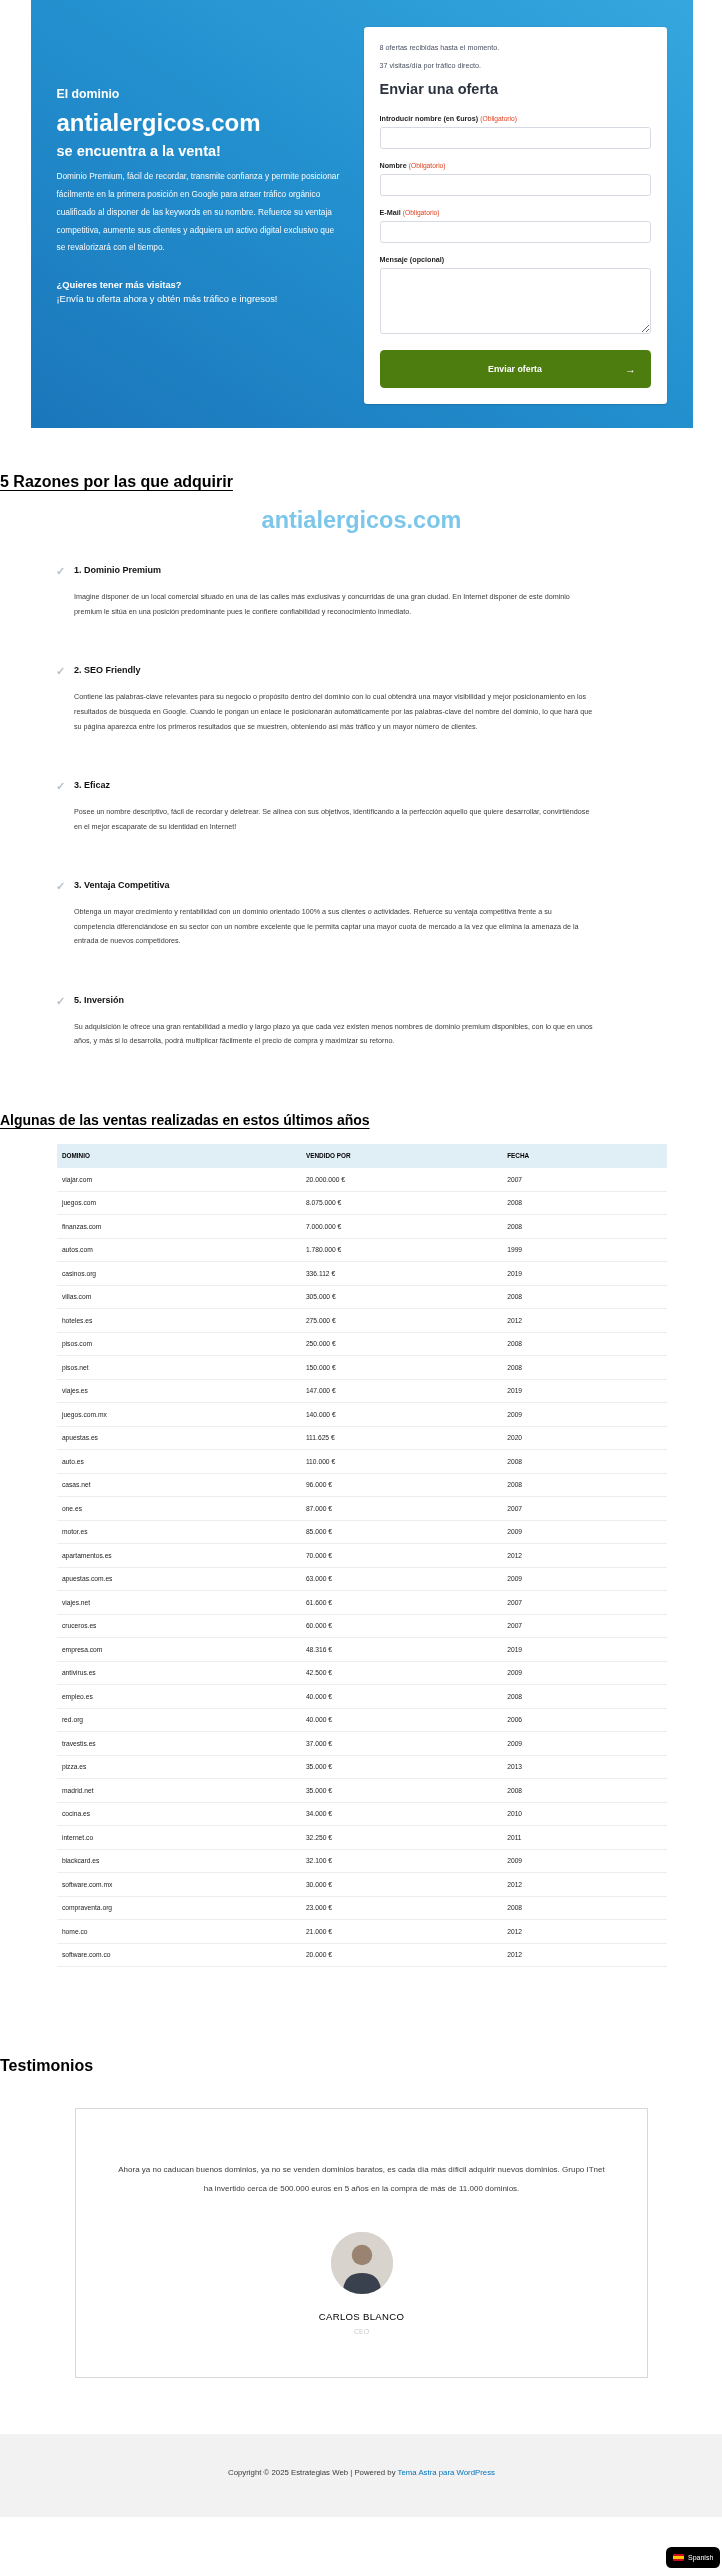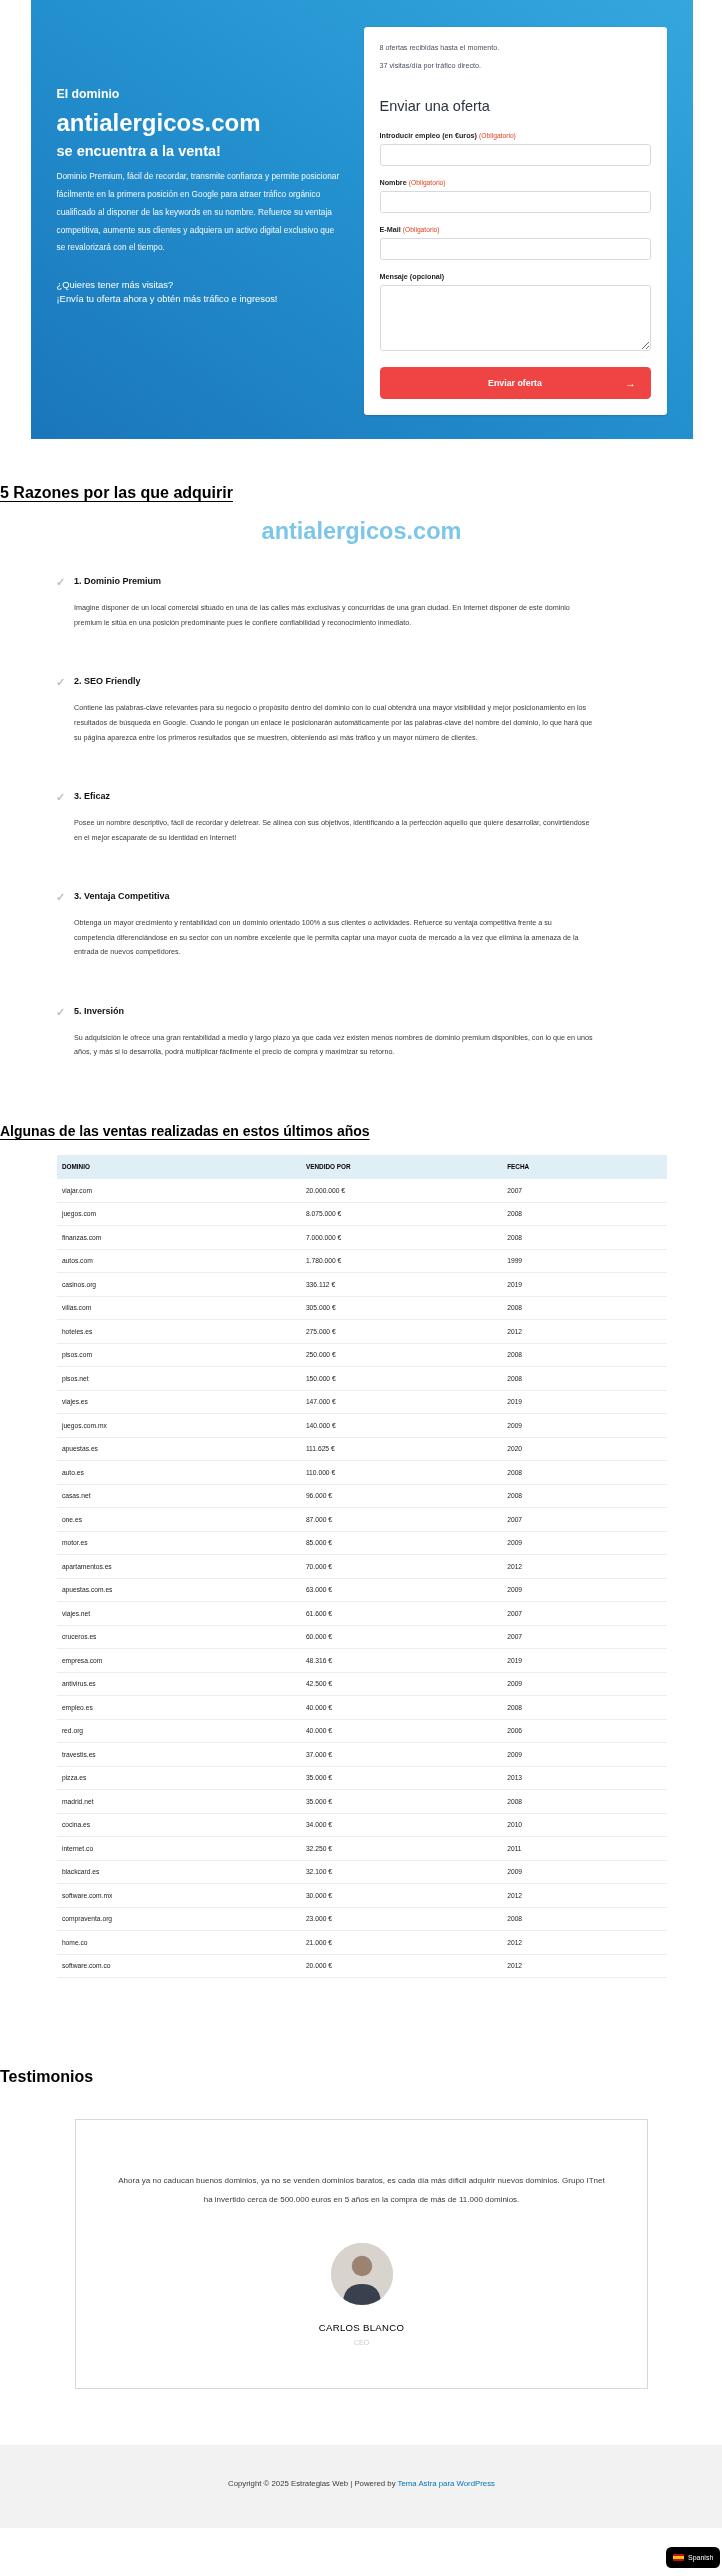--- a/index.html
+++ b/index.html
@@ -15,42 +15,42 @@
     gap: 22.5px;
     padding: 27px 26px 24.6px;
     color: #fff;
   }
   .hero-left { flex: 1; padding-top: 60px; }
   .hero-kicker { font-size: 12.3px; font-weight: 600; }
   .hero-domain { font-size: 24px; font-weight: 700; margin: 8.6px 0 0; line-height: 1.1; }
   .hero-forsale { font-size: 14.5px; font-weight: 700; margin: 7.5px 0 0; }
   .hero-desc { font-size: 8.3px; line-height: 2.15; margin: 8.6px 0 0; max-width: 292px; color: rgba(255,255,255,.97); }
   .hero-cta { margin-top: 20.3px; font-size: 9.4px; line-height: 1.55; }
-  .hero-cta strong { display: block; font-weight: 400; }
+  .hero-cta strong { display: block; font-weight: 700; }
 
   
   .offer-card {
     width: 303px; flex: none;
     background: #fff; border-radius: 3.2px;
     padding: 16px 16px 16px; color: #333;
     align-self: flex-start;
     box-shadow: 0 0.5px 1.6px rgba(0,0,0,.15);
   }
   .stat { font-size: 7.2px; color: #4a5160; margin: 0 0 7px; line-height: 1.5; }
-  .offer-title { font-size: 14.5px; font-weight: 400; color: #2d3440; margin: 26px 0 17px; }
+  .offer-title { font-size: 14.5px; font-weight: 700; color: #2d3440; margin: 9px 0 17px; }
   .field-label { display: block; font-size: 7.2px; font-weight: 700; color: #1f1f1f; margin: 0 0 4.3px; }
   .req { color: #e2401c; font-weight: 400; font-size: 6.7px; font-style: normal; margin-left: 2.1px; }
   .text-input {
     width: 100%; height: 22.5px; border: 0.5px solid #d5dae2; border-radius: 2.7px;
     margin-bottom: 11.2px; padding: 0 5.4px; font-size: 7.5px; background: #fff;
     font-family: "Liberation Sans", sans-serif;
   }
   textarea.text-input { height: 66px; padding: 4.3px 5.4px; resize: vertical; margin-bottom: 14px; }
   .submit-btn {
-    width: 100%; height: 32px; background: #ef4444; border: none; border-radius: 4.3px;
+    width: 100%; height: 38px; background: #4d7c0f; border: none; border-radius: 4.3px;
     color: #fff; font-size: 8.8px; font-weight: 700; position: relative; cursor: pointer;
     font-family: "Liberation Sans", sans-serif;
   }
   .submit-btn .arr { position: absolute; right: 15px; top: 50%; transform: translateY(-50%); font-size: 10.2px; font-weight: 400; }
 
   
   .section-heading {
     text-align: left; font-size: 16px; font-weight: 700; color: #000;
     text-decoration: underline; text-underline-offset: 3.2px;
     margin: 45px 0 0;
@@ -124,21 +124,21 @@
         <span>¡Envía tu oferta ahora y obtén más tráfico e ingresos!</span>
       </div>
     </div>
 
     <div class="offer-card">
       <p class="stat">8 ofertas recibidas hasta el momento.</p>
       <p class="stat">37 visitas/día por tráfico directo.</p>
       <h3 class="offer-title">Enviar una oferta</h3>
 
       <label class="field-label">
-        <span>Introducir empleo (en €uros)</span><em class="req">(Obligatorio)</em>
+        <span>Introducir nombre (en €uros)</span><em class="req">(Obligatorio)</em>
       </label>
       <input class="text-input" type="text" value="" style="">
 
       <label class="field-label">
         <span>Nombre</span><em class="req">(Obligatorio)</em>
       </label>
       <input class="text-input" type="text" value="" style="">
 
       <label class="field-label">
         <span>E-Mail</span><em class="req">(Obligatorio)</em>

